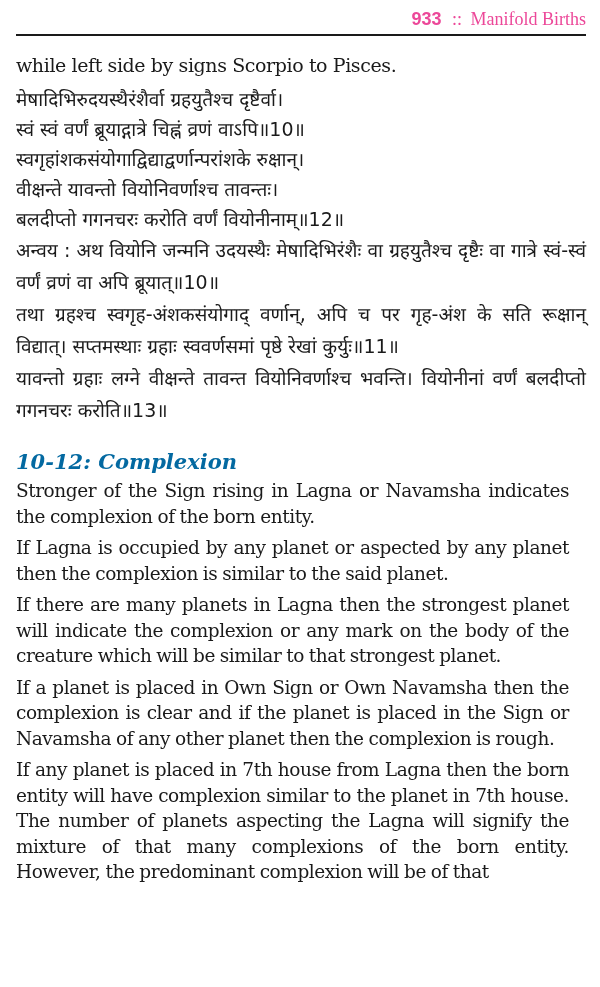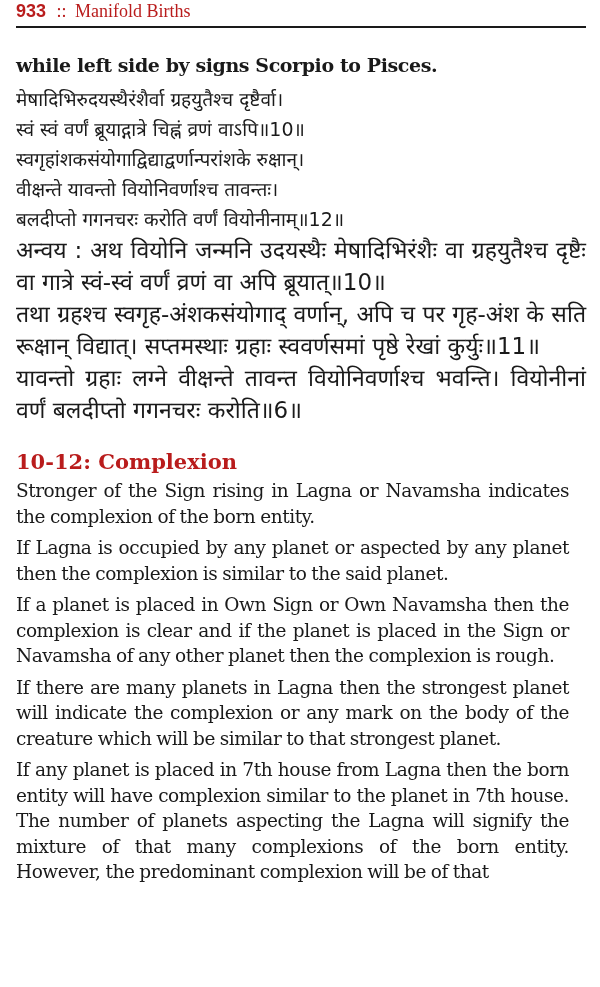--- a/index.html
+++ b/index.html
@@ -14,26 +14,27 @@
       position: relative;
       color: #1a1a1a;
     }
     .page {
       position: absolute;
       left: 16px;
       top: 0;
       width: 570px;
     }
     .running-head {
-      text-align: left;
+      text-align: right;
+      padding-top: 8px;
       height: 26px;
       font-family: "Liberation Serif", serif;
       font-size: 18px;
       line-height: 22px;
-      color: #b91c1c;
+      color: #ec4899;
     }
     .running-head .page-num {
       font-family: "Liberation Sans", sans-serif;
       font-weight: bold;
       font-size: 18px;
       margin-right: 6px;
     }
     .running-head .sep {
       margin-right: 4px;
     }
@@ -44,56 +45,56 @@
       width: 570px;
     }
     .eng {
       font-family: "DejaVu Serif", serif;
       font-size: 19px;
       line-height: 26px;
       letter-spacing: -0.4px;
       color: #1a1a1a;
     }
     .first-line {
-      margin-top: 24px;
+      margin-top: 16px;
       margin-bottom: 6px;
-      font-weight: bold;
     }
     .verse {
       font-family: "DejaVu Sans", sans-serif;
       font-size: 19px;
       line-height: 30px;
       text-align: left;
       color: #1a1a1a;
     }
     .verse-line {
       display: block;
       white-space: nowrap;
     }
     .commentary {
       font-family: "DejaVu Sans", sans-serif;
-      font-size: 23px;
+      font-size: 19px;
       line-height: 32px;
       text-align: justify;
       color: #1a1a1a;
     }
     .commentary p {
       margin: 0;
     }
     .c1 { margin-top: 12px; }
     .c2 { margin-top: 12px; }
     .c3 { margin-top: 14px; }
     .section-heading {
       font-family: "DejaVu Serif", serif;
       font-weight: bold;
       font-size: 21px;
       line-height: 28px;
       margin-top: 22px;
       margin-bottom: 2px;
-      color: #b91c1c;
+      color: #0369a1;
+      font-style: italic;
     }
     .para {
       font-family: "DejaVu Serif", serif;
       font-size: 18.5px;
       line-height: 25.5px;
       letter-spacing: -0.45px;
       word-spacing: -0.5px;
       text-align: justify;
       margin: 0 17px 6px 0;
       color: #1a1a1a;
@@ -117,24 +118,24 @@
     <span class="verse-line">मेषादिभिरुदयस्थैरंशैर्वा ग्रहयुतैश्च दृष्टैर्वा।</span>
     <span class="verse-line">स्वं स्वं वर्णं ब्रूयाद्गात्रे चिह्नं व्रणं वाऽपि॥10॥</span>
     <span class="verse-line">स्वगृहांशकसंयोगाद्विद्याद्वर्णान्परांशके रुक्षान्।</span>
     <span class="verse-line">वीक्षन्ते यावन्तो वियोनिवर्णाश्च तावन्तः।</span>
     <span class="verse-line">बलदीप्तो गगनचरः करोति वर्णं वियोनीनाम्॥12॥</span>
   </div>
 
   <div class="commentary">
     <p class="c1">अन्वय : अथ वियोनि जन्मनि उदयस्थैः मेषादिभिरंशैः वा ग्रहयुतैश्च दृष्टैः वा गात्रे स्वं-स्वं वर्णं व्रणं वा अपि ब्रूयात्॥10॥</p>
     <p class="c2">तथा ग्रहश्च स्वगृह-अंशकसंयोगाद् वर्णान्, अपि च पर गृह-अंश के सति रूक्षान् विद्यात्। सप्तमस्थाः ग्रहाः स्ववर्णसमां पृष्ठे रेखां कुर्युः॥11॥</p>
-    <p class="c3">यावन्तो ग्रहाः लग्ने वीक्षन्ते तावन्त वियोनिवर्णाश्च भवन्ति। वियोनीनां वर्णं बलदीप्तो गगनचरः करोति॥6॥</p>
+    <p class="c3">यावन्तो ग्रहाः लग्ने वीक्षन्ते तावन्त वियोनिवर्णाश्च भवन्ति। वियोनीनां वर्णं बलदीप्तो गगनचरः करोति॥13॥</p>
   </div>
 
   <div class="section-heading">10-12: Complexion</div>
 
   <p class="para">Stronger of the Sign rising in Lagna or Navamsha indicates the complexion of the born entity.</p>
   <p class="para">If Lagna is occupied by any planet or aspected by any planet then the complexion is similar to the said planet.</p>
+  <p class="para">If there are many planets in Lagna then the strongest planet will indicate the complexion or any mark on the body of the creature which will be similar to that strongest planet.</p>
   <p class="para">If a planet is placed in Own Sign or Own Navamsha then the complexion is clear and  if the planet is placed in the Sign or Navamsha of any other planet then the complexion is rough.</p>
-  <p class="para">If there are many planets in Lagna then the strongest planet will indicate the complexion or any mark on the body of the creature which will be similar to that strongest planet.</p>
   <p class="para">If any planet is placed in 7th house from Lagna then the born entity will have complexion similar to the planet in 7th house. The number of planets aspecting the Lagna will signify the mixture of that many complexions of the born entity. However, the predominant complexion will be of that</p>
 
 </div>
 
 </body></html>

